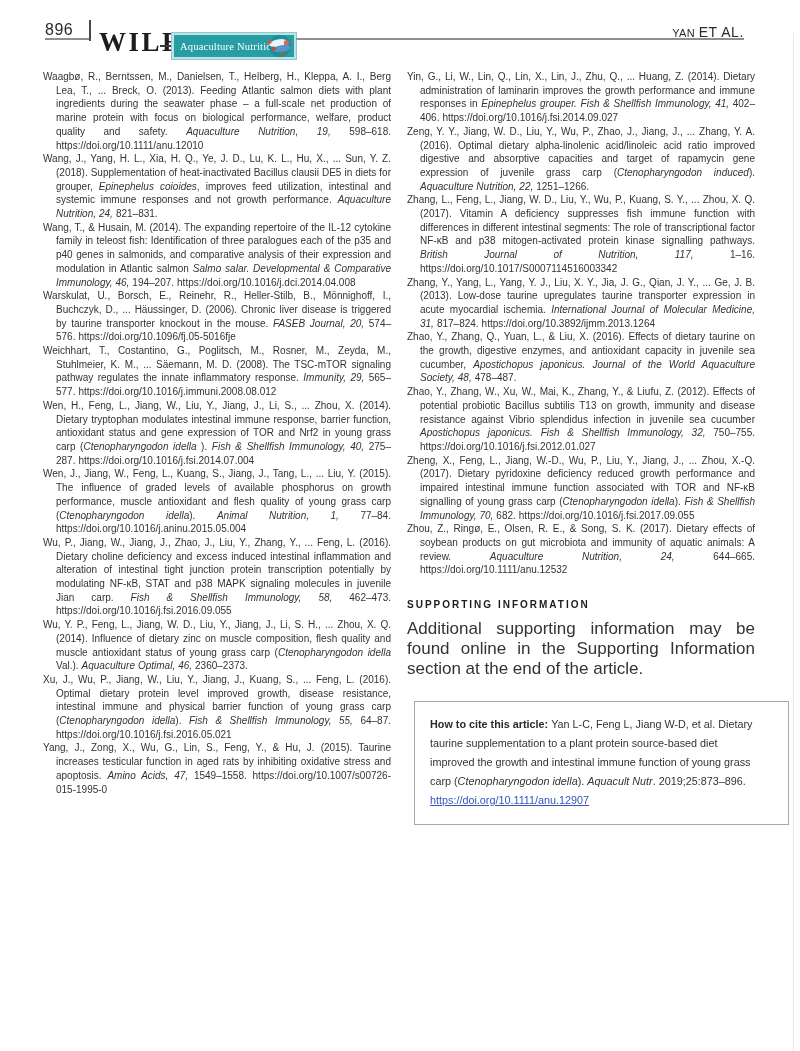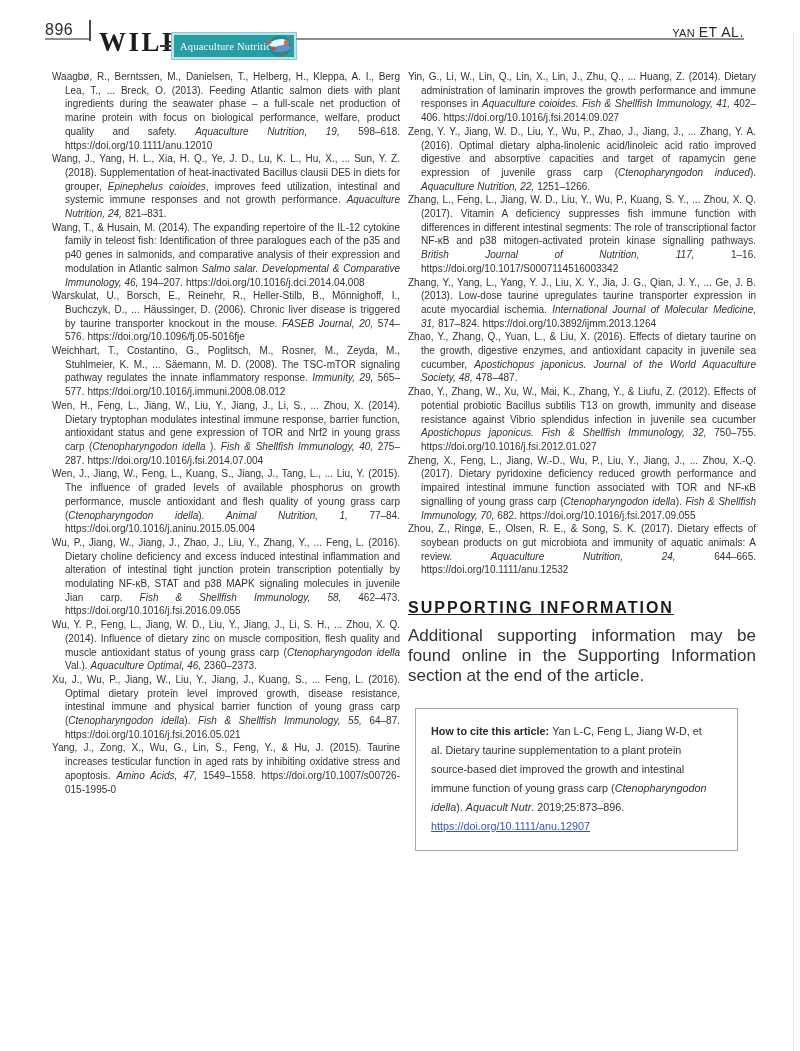--- a/index.html
+++ b/index.html
@@ -43,50 +43,49 @@
   .banner-fish { position: absolute; right: 1px; top: 0; height: 22px; width: 32px; }
   .running-head {
     position: absolute; right: 56px; top: 24px;
     font-size: 11px; color: #2a2a2a; letter-spacing: .4px;
   }
   .running-head .etal { font-size: 14px; letter-spacing: .6px; }
   .page-edge { position: absolute; left: 793px; top: 33px; width: 1px; height: 1018px; background: #e8e8e8; }
 
   
   .cols {
-    position: absolute; left: 52px; top: 70px; width: 712px;
-    display: flex; gap: 8px;
+    position: absolute; left: 43px; top: 70px; width: 712px;
+    display: flex; gap: 16px;
   }
   .col { width: 348px; }
   .ref {
     font-size: 10px; line-height: 13.7px;
     text-align: justify;
     padding-left: 13px; text-indent: -13px;
     color: #333;
     word-spacing: .2px;
   }
   .ref i { font-style: italic; }
 
   
   .supp-heading {
     margin-top: 22px;
-    font-size: 16px; font-weight: bold; letter-spacing: 2px;
+    font-size: 10px; font-weight: bold; letter-spacing: 2px;
     color: #1c1c1c;
-    text-decoration: underline;
   }
   .supp-body {
     margin-top: 9px;
     font-size: 17px; line-height: 20px;
     text-align: justify; color: #333;
   }
 
   
   .cite-box {
     margin-top: 22px; margin-left: 7px;
-    width: 323px;
+    width: 375px;
     border: 1.5px solid #a8a8a8;
     padding: 13px 28px 14px 15px;
     background: #ffffff;
   }
   .cite-text { font-size: 10.8px; line-height: 19px; color: #333; }
   .cite-text b { font-weight: bold; color: #2b2b2b; }
   .cite-text i { font-style: italic; }
   .cite-text a { color: #3355bb; text-decoration: underline; }
 </style>
 </head>
@@ -129,21 +128,21 @@
       <p class="ref"><span>Wen, H., Feng, L., Jiang, W., Liu, Y., Jiang, J., Li, S., ... Zhou, X. (2014). Dietary tryptophan modulates intestinal immune response, barrier function, antioxidant status and gene expression of TOR and Nrf2 in young grass carp (</span><i>Ctenopharyngodon idella</i><span> ). </span><i>Fish &amp; Shellfish Immunology, 40,</i><span> 275–287. https://doi.org/10.1016/j.fsi.2014.07.004</span></p>
       <p class="ref"><span>Wen, J., Jiang, W., Feng, L., Kuang, S., Jiang, J., Tang, L., ... Liu, Y. (2015). The influence of graded levels of available phosphorus on growth performance, muscle antioxidant and flesh quality of young grass carp (</span><i>Ctenopharyngodon idella</i><span>). </span><i>Animal Nutrition, 1,</i><span> 77–84. https://doi.org/10.1016/j.aninu.2015.05.004</span></p>
       <p class="ref"><span>Wu, P., Jiang, W., Jiang, J., Zhao, J., Liu, Y., Zhang, Y., ... Feng, L. (2016). Dietary choline deficiency and excess induced intestinal inflammation and alteration of intestinal tight junction protein transcription potentially by modulating NF-κB, STAT and p38 MAPK signaling molecules in juvenile Jian carp. </span><i>Fish &amp; Shellfish Immunology, 58,</i><span> 462–473. https://doi.org/10.1016/j.fsi.2016.09.055</span></p>
       <p class="ref"><span>Wu, Y. P., Feng, L., Jiang, W. D., Liu, Y., Jiang, J., Li, S. H., ... Zhou, X. Q. (2014). Influence of dietary zinc on muscle composition, flesh quality and muscle antioxidant status of young grass carp (</span><i>Ctenopharyngodon idella</i><span> Val.). </span><i>Aquaculture Optimal, 46,</i><span> 2360–2373.</span></p>
       <p class="ref"><span>Xu, J., Wu, P., Jiang, W., Liu, Y., Jiang, J., Kuang, S., ... Feng, L. (2016). Optimal dietary protein level improved growth, disease resistance, intestinal immune and physical barrier function of young grass carp (</span><i>Ctenopharyngodon idella</i><span>). </span><i>Fish &amp; Shellfish Immunology, 55,</i><span> 64–87. https://doi.org/10.1016/j.fsi.2016.05.021</span></p>
       <p class="ref"><span>Yang, J., Zong, X., Wu, G., Lin, S., Feng, Y., &amp; Hu, J. (2015). Taurine increases testicular function in aged rats by inhibiting oxidative stress and apoptosis. </span><i>Amino Acids, 47,</i><span> 1549–1558. https://doi.org/10.1007/s00726-015-1995-0</span></p>
     </div>
 
   <div class="col">
     <div>
-        <p class="ref"><span>Yin, G., Li, W., Lin, Q., Lin, X., Lin, J., Zhu, Q., ... Huang, Z. (2014). Dietary administration of laminarin improves the growth performance and immune responses in </span><i>Aquaculture coioides.</i><span> </span><i>Fish &amp; Shellfish Immunology, 41,</i><span> 402–406. https://doi.org/10.1016/j.fsi.2014.09.027</span></p>
+        <p class="ref"><span>Yin, G., Li, W., Lin, Q., Lin, X., Lin, J., Zhu, Q., ... Huang, Z. (2014). Dietary administration of laminarin improves the growth performance and immune responses in </span><i>Epinephelus grouper.</i><span> </span><i>Fish &amp; Shellfish Immunology, 41,</i><span> 402–406. https://doi.org/10.1016/j.fsi.2014.09.027</span></p>
         <p class="ref"><span>Zeng, Y. Y., Jiang, W. D., Liu, Y., Wu, P., Zhao, J., Jiang, J., ... Zhang, Y. A. (2016). Optimal dietary alpha-linolenic acid/linoleic acid ratio improved digestive and absorptive capacities and target of rapamycin gene expression of juvenile grass carp (</span><i>Ctenopharyngodon induced</i><span>). </span><i>Aquaculture Nutrition, 22,</i><span> 1251–1266.</span></p>
         <p class="ref"><span>Zhang, L., Feng, L., Jiang, W. D., Liu, Y., Wu, P., Kuang, S. Y., ... Zhou, X. Q. (2017). Vitamin A deficiency suppresses fish immune function with differences in different intestinal segments: The role of transcriptional factor NF-κB and p38 mitogen-activated protein kinase signalling pathways. </span><i>British Journal of Nutrition, 117,</i><span> 1–16. https://doi.org/10.1017/S0007114516003342</span></p>
         <p class="ref"><span>Zhang, Y., Yang, L., Yang, Y. J., Liu, X. Y., Jia, J. G., Qian, J. Y., ... Ge, J. B. (2013). Low-dose taurine upregulates taurine transporter expression in acute myocardial ischemia. </span><i>International Journal of Molecular Medicine, 31,</i><span> 817–824. https://doi.org/10.3892/ijmm.2013.1264</span></p>
         <p class="ref"><span>Zhao, Y., Zhang, Q., Yuan, L., &amp; Liu, X. (2016). Effects of dietary taurine on the growth, digestive enzymes, and antioxidant capacity in juvenile sea cucumber, </span><i>Apostichopus japonicus.</i><span> </span><i>Journal of the World Aquaculture Society, 48,</i><span> 478–487.</span></p>
         <p class="ref"><span>Zhao, Y., Zhang, W., Xu, W., Mai, K., Zhang, Y., &amp; Liufu, Z. (2012). Effects of potential probiotic Bacillus subtilis T13 on growth, immunity and disease resistance against Vibrio splendidus infection in juvenile sea cucumber </span><i>Apostichopus japonicus.</i><span> </span><i>Fish &amp; Shellfish Immunology, 32,</i><span> 750–755. https://doi.org/10.1016/j.fsi.2012.01.027</span></p>
         <p class="ref"><span>Zheng, X., Feng, L., Jiang, W.-D., Wu, P., Liu, Y., Jiang, J., ... Zhou, X.-Q. (2017). Dietary pyridoxine deficiency reduced growth performance and impaired intestinal immune function associated with TOR and NF-κB signalling of young grass carp (</span><i>Ctenopharyngodon idella</i><span>). </span><i>Fish &amp; Shellfish Immunology, 70,</i><span> 682. https://doi.org/10.1016/j.fsi.2017.09.055</span></p>
         <p class="ref"><span>Zhou, Z., Ringø, E., Olsen, R. E., &amp; Song, S. K. (2017). Dietary effects of soybean products on gut microbiota and immunity of aquatic animals: A review. </span><i>Aquaculture Nutrition, 24,</i><span> 644–665. https://doi.org/10.1111/anu.12532</span></p>
       </div>
 
     <div class="supp-heading">SUPPORTING INFORMATION</div>

